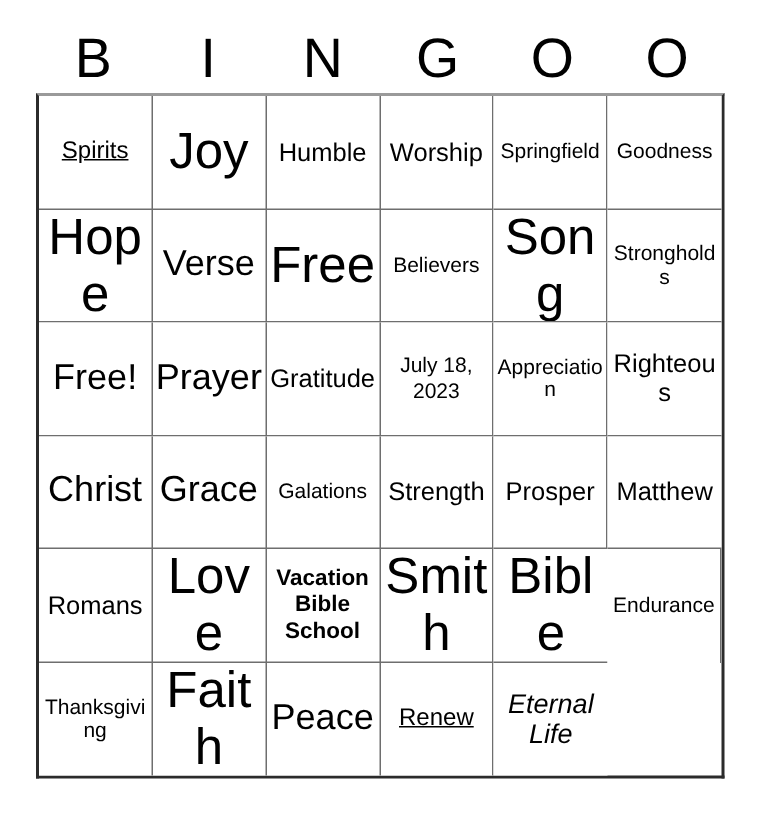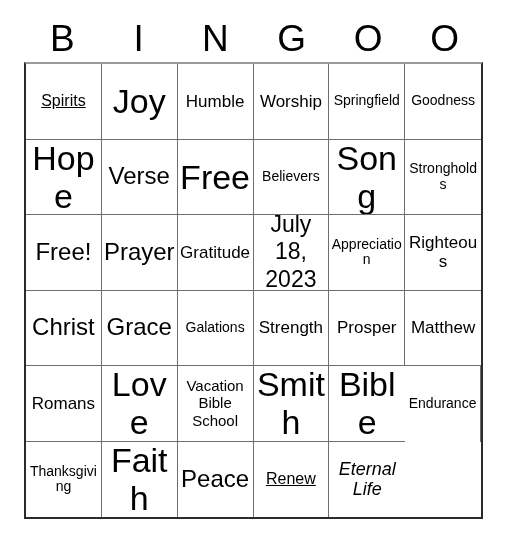--- a/index.html
+++ b/index.html
@@ -85,22 +85,22 @@
     color: #000000;
   }
 
   
   .fs-xxl .cell-text { font-size: 34px; }
   .fs-xl  .cell-text { font-size: 24px; text-align: center; }
   .fs-lg  .cell-text { font-size: 16px; text-decoration: underline; }
   .fs-md  .cell-text { font-size: 17px; }
   .fs-sm  .cell-text { font-size: 14px; }
   .fs-xs  .cell-text { font-size: 14px; }
-  .fs-date .cell-text { font-size: 23px; line-height: 1.2; }
-  .fs-wrap3 .cell-text { font-size: 15px; line-height: 1.18; }
+  .fs-date .cell-text { font-size: 14px; line-height: 1.2; }
+  .fs-wrap3 .cell-text { font-size: 15px; line-height: 1.18; font-weight: bold; }
   .fs-wrap2 .cell-text { font-size: 18px; line-height: 1.15; font-style: italic; }
 </style>
 </head>
 <body>
 
 <div id="card">
 
   <div id="header-row">
       <div class="header-letter">B</div>
       <div class="header-letter">I</div>

